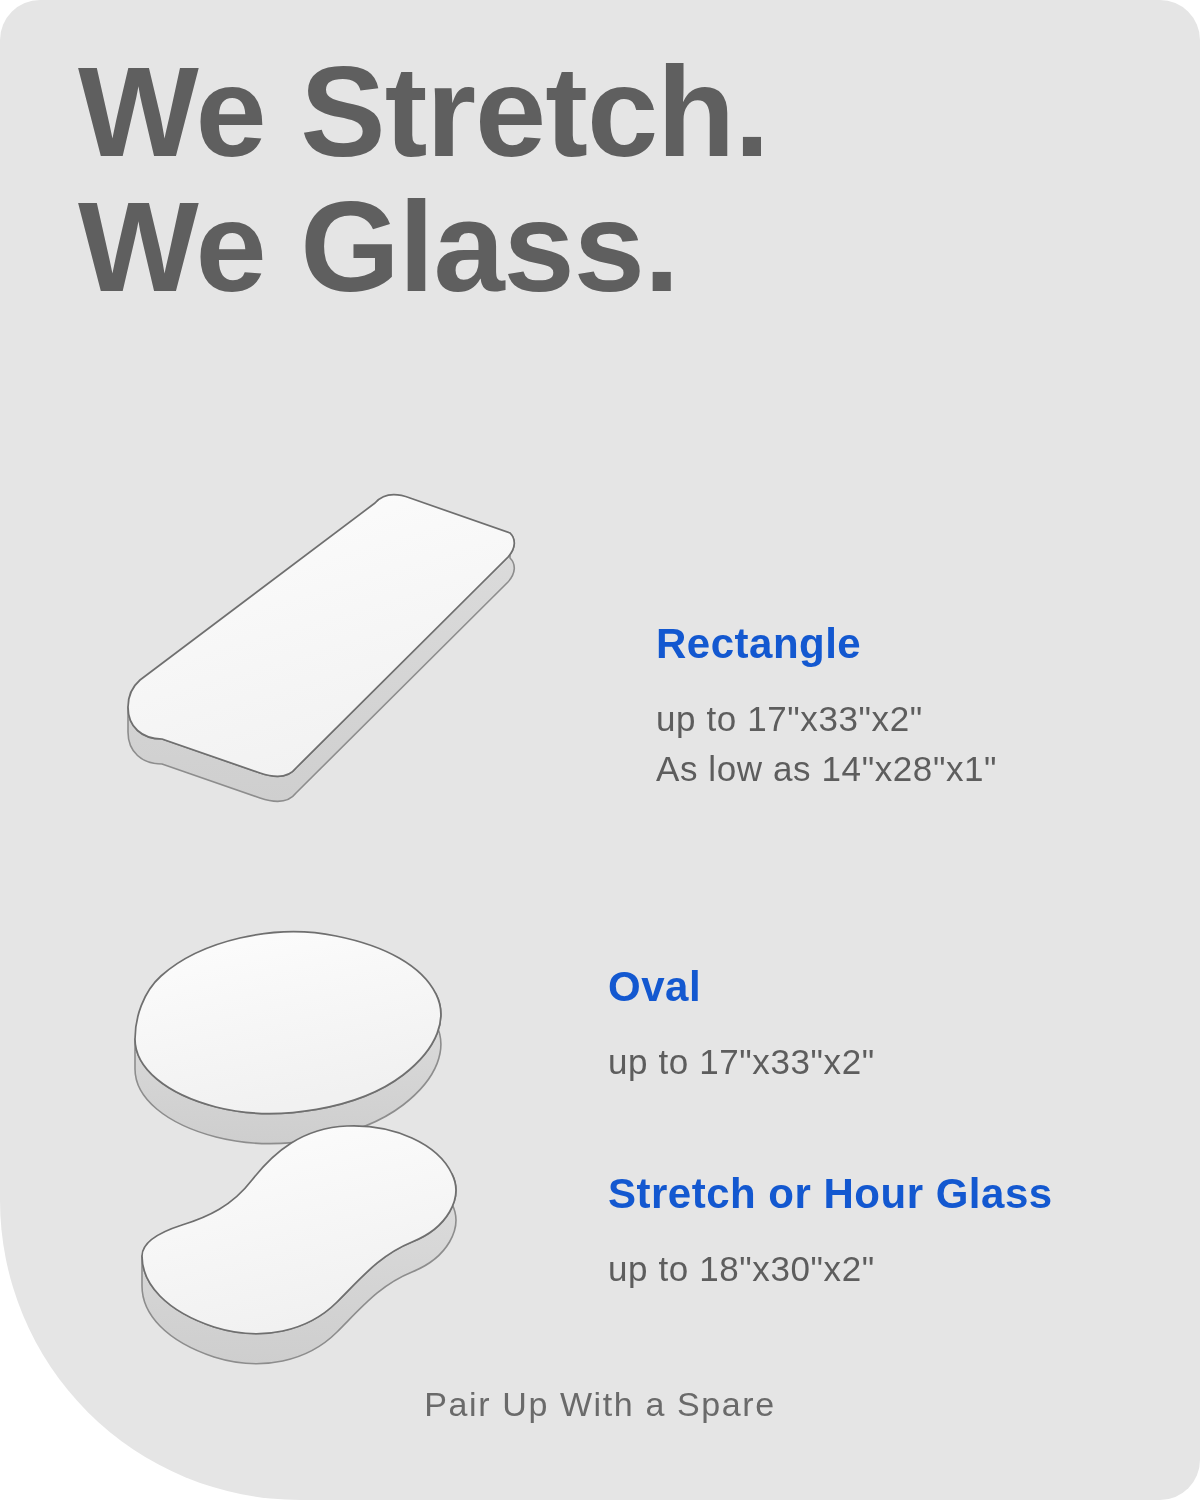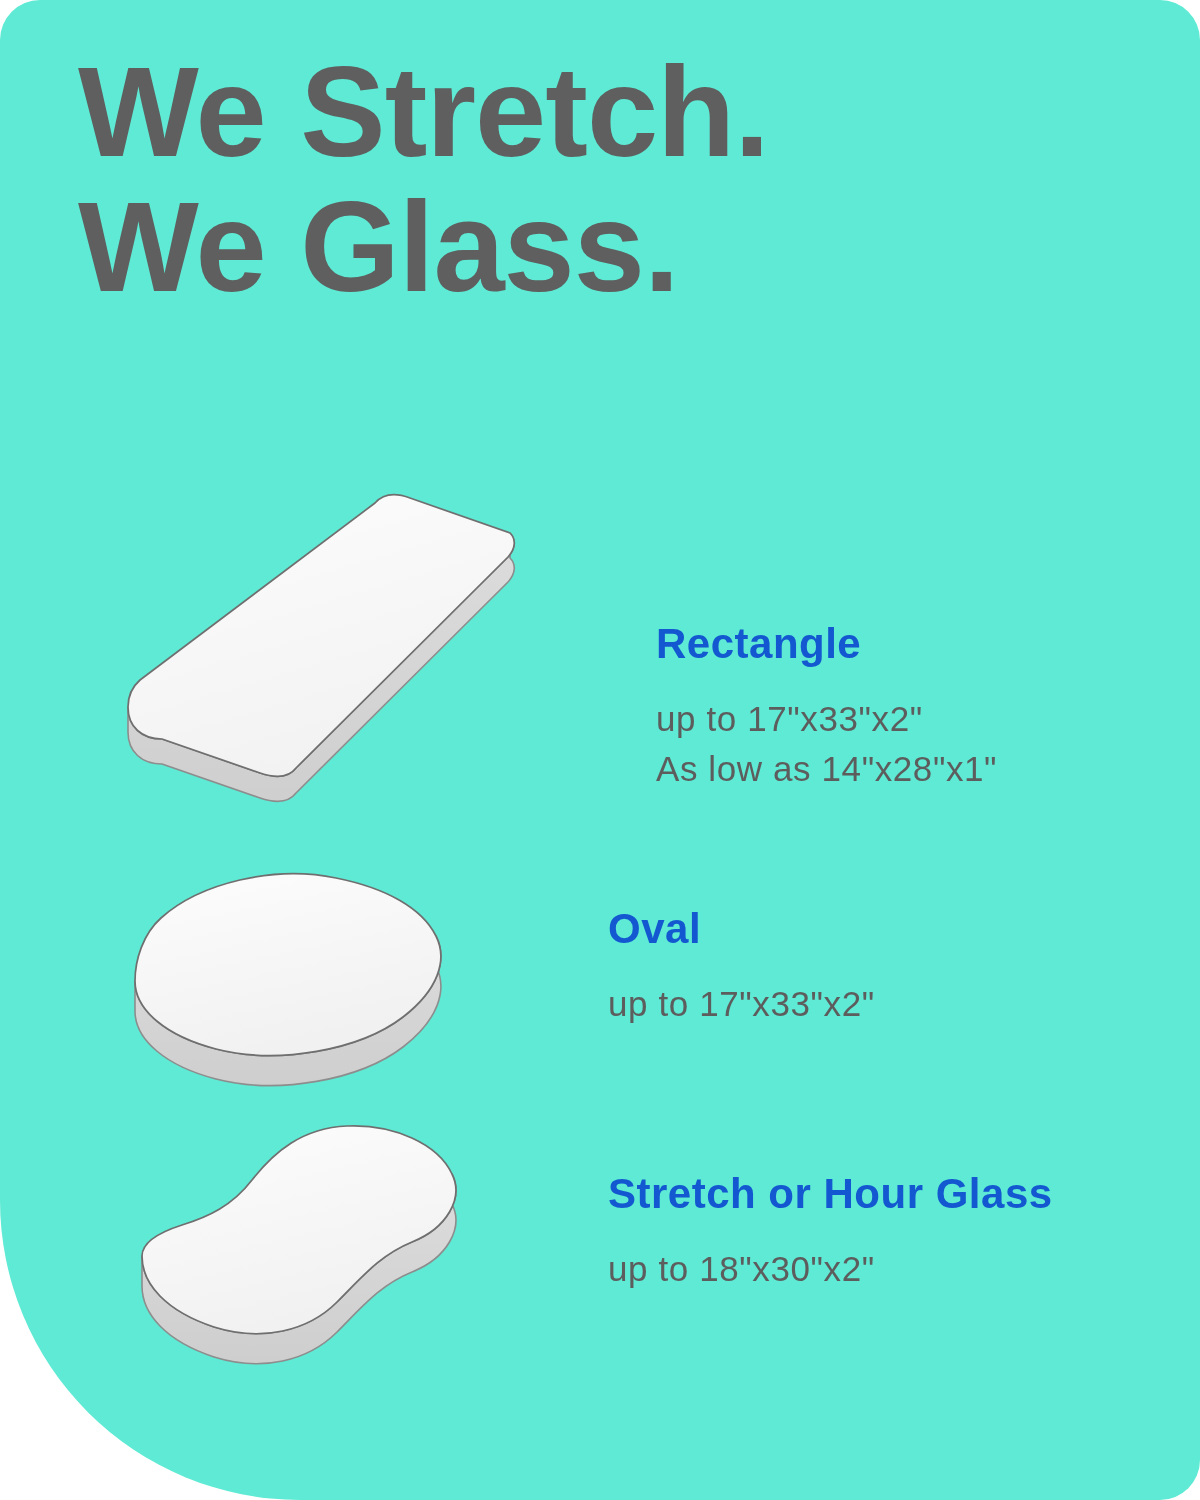--- a/index.html
+++ b/index.html
@@ -11,21 +11,21 @@
     width: 1200px;
     height: 1500px;
     font-family: "Liberation Sans", sans-serif;
     -webkit-font-smoothing: antialiased;
   }
 
   .poster {
     position: relative;
     width: 1200px;
     height: 1500px;
-    background: #5eead4;
+    background: #e5e5e5;
     border-radius: 40px 40px 40px 300px;
     overflow: hidden;
   }
 
   
   .headline {
     position: absolute;
     left: 78px;
     top: 44px;
     width: 1000px;
@@ -38,21 +38,21 @@
   }
   .headline .hl-line { display: block; white-space: nowrap; }
 
   
   .row {
     position: absolute;
     left: 0;
     width: 1200px;
   }
   #row-rectangle { top: 520px; height: 320px; }
-  #row-oval      { top: 820px; height: 300px; }
+  #row-oval      { top: 878px; height: 300px; }
   #row-peanut    { top: 1100px; height: 290px; }
 
   .art {
     position: absolute;
     left: 110px;
     top: 0;
     width: 470px;
     height: 300px;
   }
   .art svg { display: block; width: 470px; height: 300px; overflow: visible; }
@@ -233,14 +233,15 @@
                    C32,124 20,134 20,146 Z" fill="url(#topPea)" stroke="#6f6f6f" stroke-width="1.7" stroke-linejoin="round"></path>
         </g>
       </svg>
     </div>
     <div class="info" id="info-peanut">
       <div class="shape-title">Stretch or Hour Glass</div>
       <div class="shape-spec">up to 18"x30"x2"</div>
     </div>
   </div>
 
+  <div class="tagline">Pair Up With a Spare</div>
 
 </div>
 
 </body></html>

